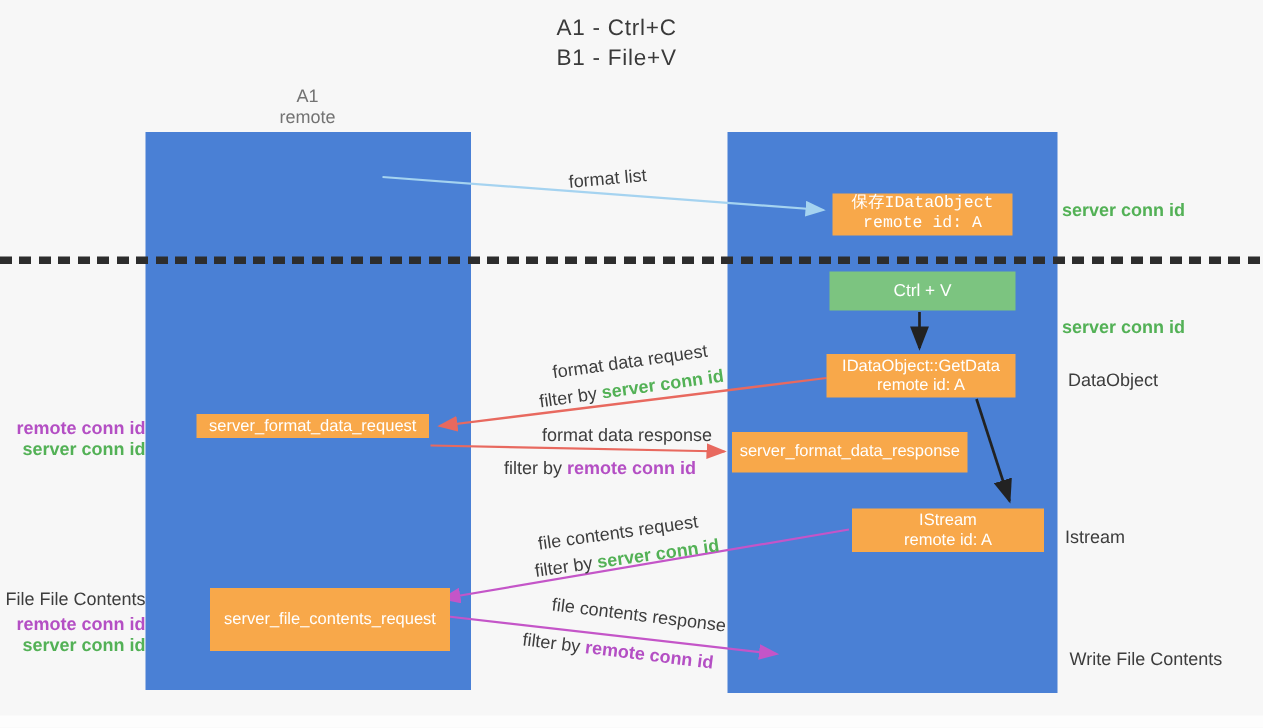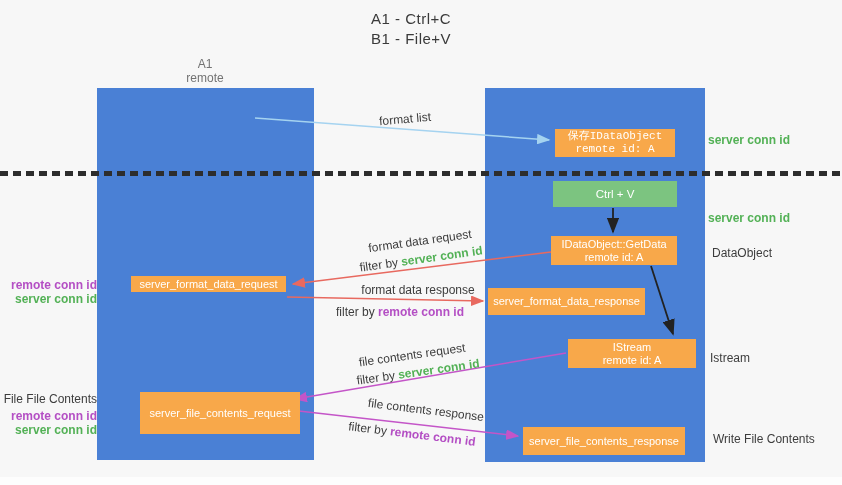--- a/index.html
+++ b/index.html
@@ -125,23 +125,20 @@
 
   <div class="node orange" style="left:568px;top:339px;width:128px;height:29px;">
     <div>IStream</div>
     <div>remote id: A</div>
   </div>
 
   <div class="node orange" style="left:128px;top:392px;width:160px;height:42px;margin-left:12px;">
     <div>server_file_contents_request</div>
   </div>
 
-  <div class="node orange" style="left:523px;top:427px;width:162px;height:28px;">
-    <div>server_file_contents_response</div>
-  </div>
 
   <div class="lbl tg" style="left:708px;top:133px;">server conn id</div>
   <div class="lbl tg" style="left:708px;top:211px;">server conn id</div>
   <div class="lbl" style="left:712px;top:246px;">DataObject</div>
   <div class="lbl" style="left:710px;top:351px;">Istream</div>
   <div class="lbl" style="left:713px;top:432px;">Write File Contents</div>
 
   <div class="lbl tp right" style="top:278px;">remote conn id</div>
   <div class="lbl tg right" style="top:292px;">server conn id</div>
   <div class="lbl right" style="top:392px;">File File Contents</div>

